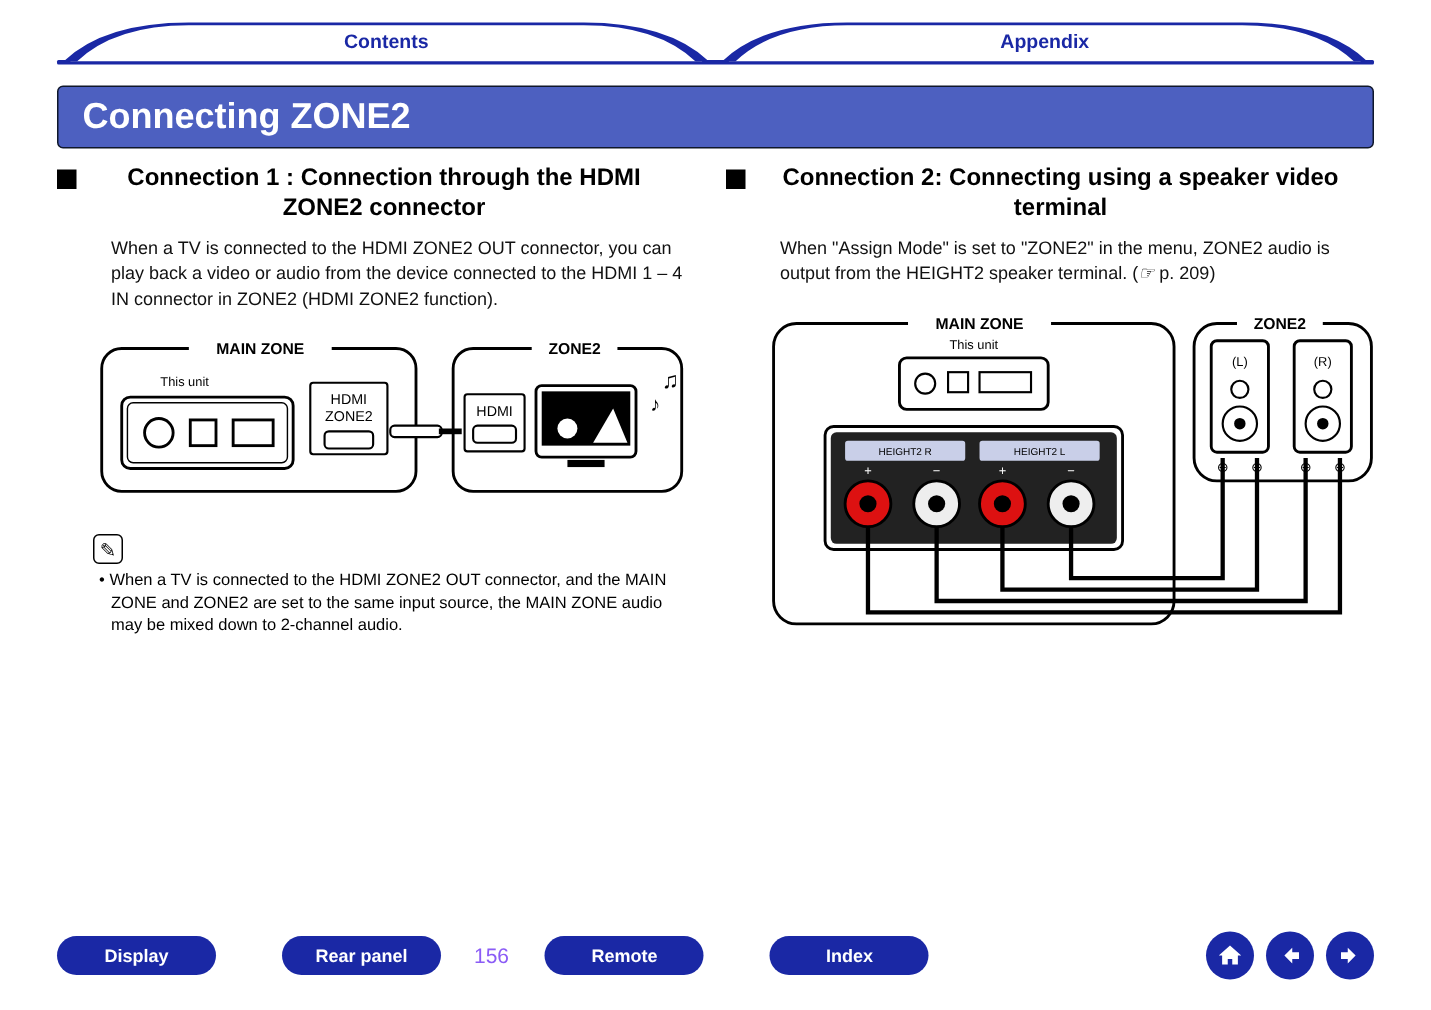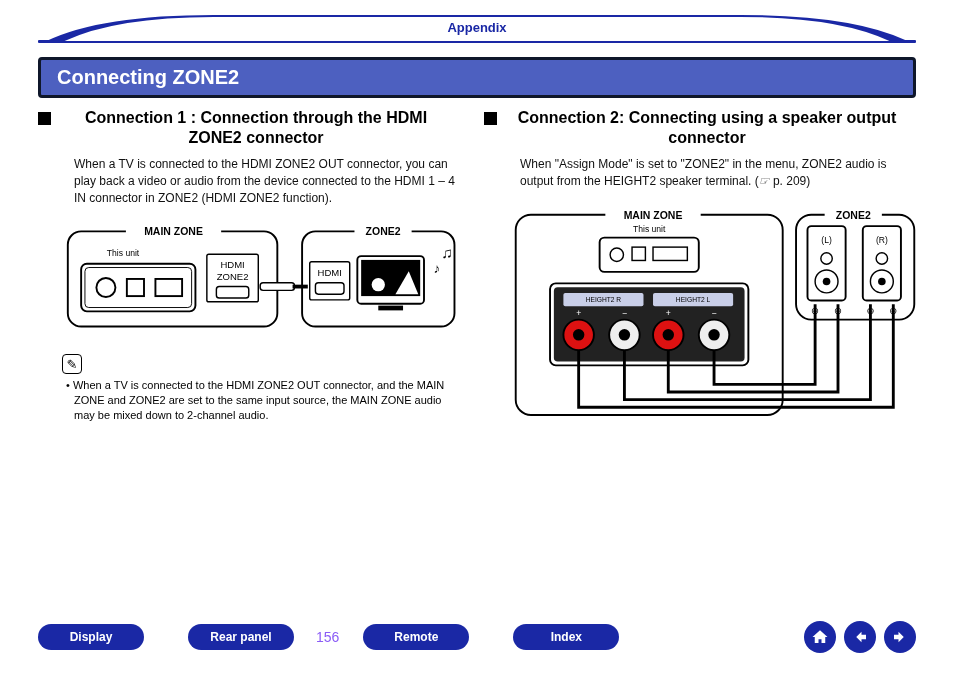--- a/index.html
+++ b/index.html
@@ -34,24 +34,24 @@
     height: 3px;
     background:#1a28a5;
     margin: -1px 38px 0 38px;
     border-radius: 1px;
   }
   
   .section-title {
     margin: 14px 38px 0 38px;
     background:#4d60c0;
     color:#fff;
-    border:3px solid #0f172a;
+    border:1px solid #0f172a;
     border-radius: 4px;
     padding:6px 16px;
-    font-size:20px;
+    font-size:24px;
     font-weight:bold;
   }
   
   .cols {
     display:flex;
     margin: 10px 38px 0 38px;
     gap: 10px;
   }
   .col { flex:1; }
   .subhead {
@@ -138,20 +138,26 @@
   .dsmall { font-size:9px; text-anchor:middle; }
 </style>
 </head>
 <body>
 
 <div class="topnav">
   <div class="tab">
     <svg viewBox="0 0 100 28" preserveAspectRatio="none">
         <path d="M2 28 Q8 2 20 2 H80 Q92 2 98 28" fill="#fff" stroke="#1a28a5" stroke-width="2"></path>
       </svg>
+    <span>Contents</span>
+  </div>
+  <div class="tab">
+    <svg viewBox="0 0 100 28" preserveAspectRatio="none">
+        <path d="M2 28 Q8 2 20 2 H80 Q92 2 98 28" fill="#fff" stroke="#1a28a5" stroke-width="2"></path>
+      </svg>
     <span>Appendix</span>
   </div>
 </div>
 <div class="nav-underline"></div>
 
 <div class="section-title">Connecting ZONE2</div>
 
 <div class="cols">
 
   <div class="col">
@@ -198,21 +204,21 @@
         <text x="396" y="44" style="font-size:16px">♫</text>
         <text x="388" y="60" style="font-size:14px">♪</text>
       </svg>
     </div>
 
     <div class="note-icon">✎</div>
     <div class="note-text">When a TV is connected to the HDMI ZONE2 OUT connector, and the MAIN ZONE and ZONE2 are set to the same input source, the MAIN ZONE audio may be mixed down to 2-channel audio.</div>
   </div>
 
   <div class="col">
-    <div class="subhead">Connection 2: Connecting using a speaker output connector</div>
+    <div class="subhead">Connection 2: Connecting using a speaker video terminal</div>
     <div class="bodytext">
       <span>When "Assign Mode" is set to "ZONE2" in the menu, ZONE2 audio is output from the HEIGHT2 speaker terminal.  (</span><span class="pglink">☞</span>&nbsp;<span style="cursor:pointer">p. 209</span><span>)</span>
     </div>
 
     <div class="diagram">
       <svg viewBox="0 0 430 230" width="410" height="220">
 
         <rect x="6" y="14" width="280" height="210" rx="16" fill="none" stroke="#000" stroke-width="2"></rect>
         <rect x="100" y="6" width="100" height="16" fill="#fff"></rect>
         <text x="150" y="18" class="dlabel">MAIN ZONE</text>

